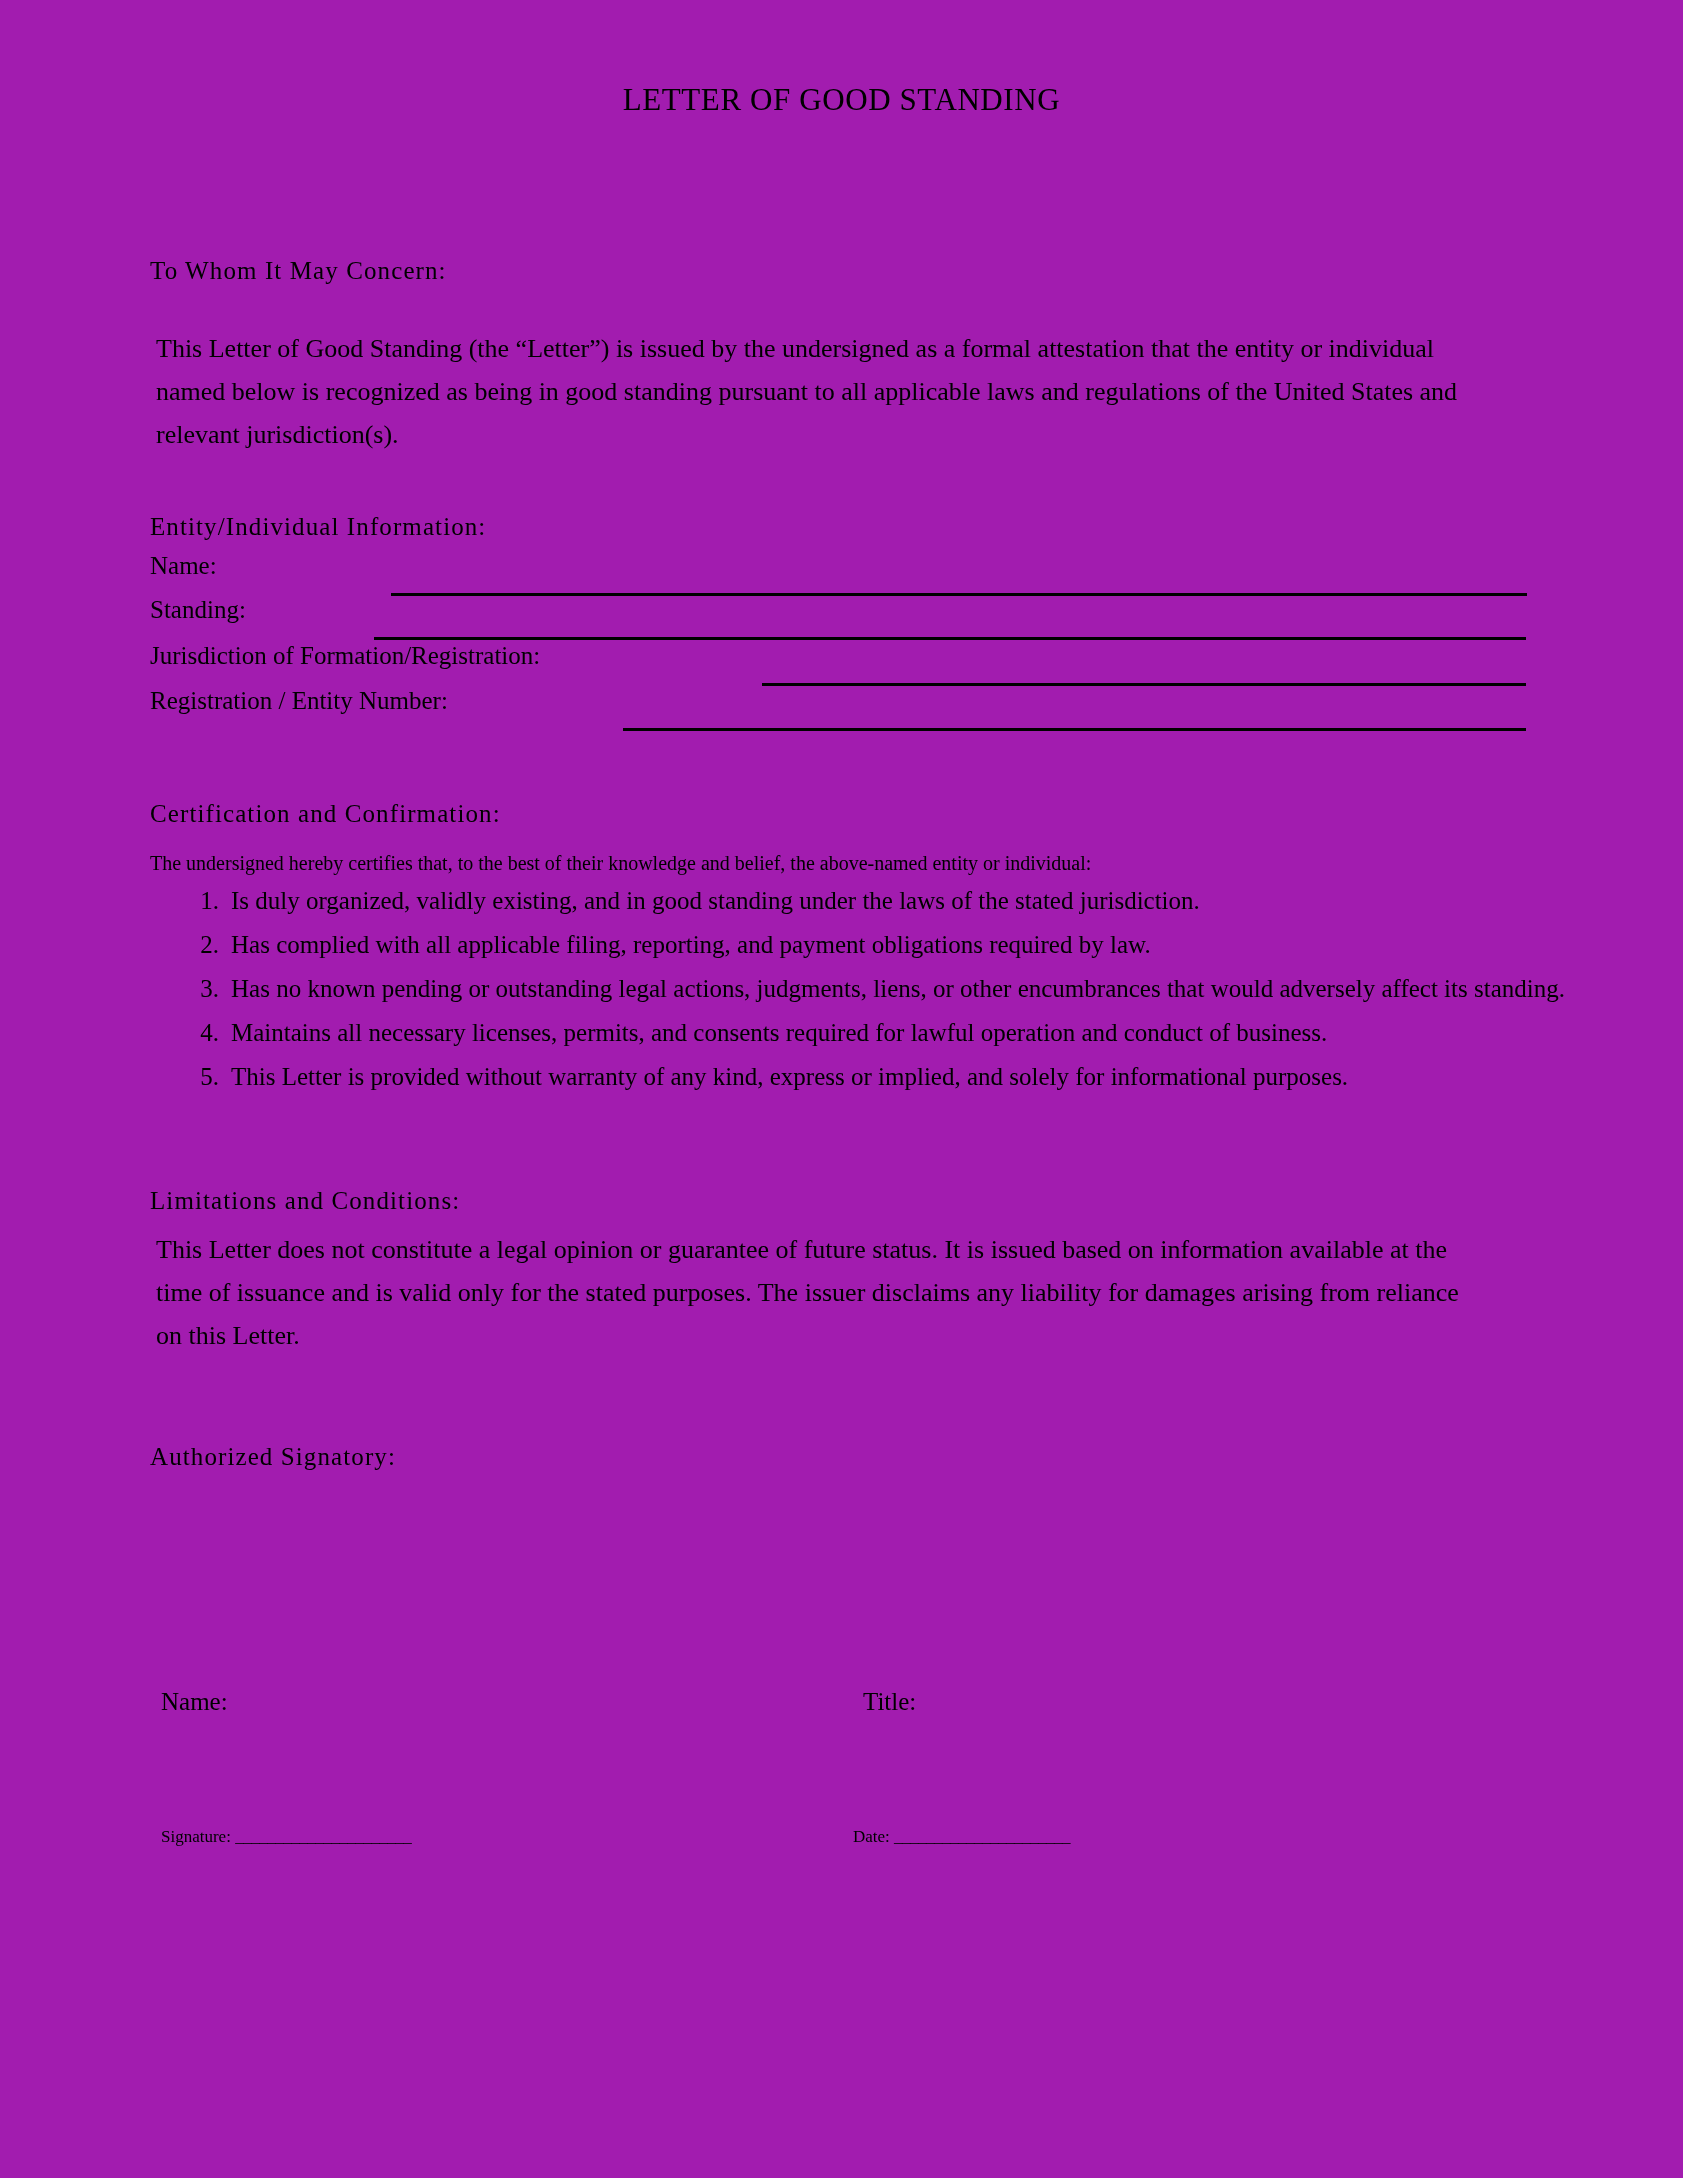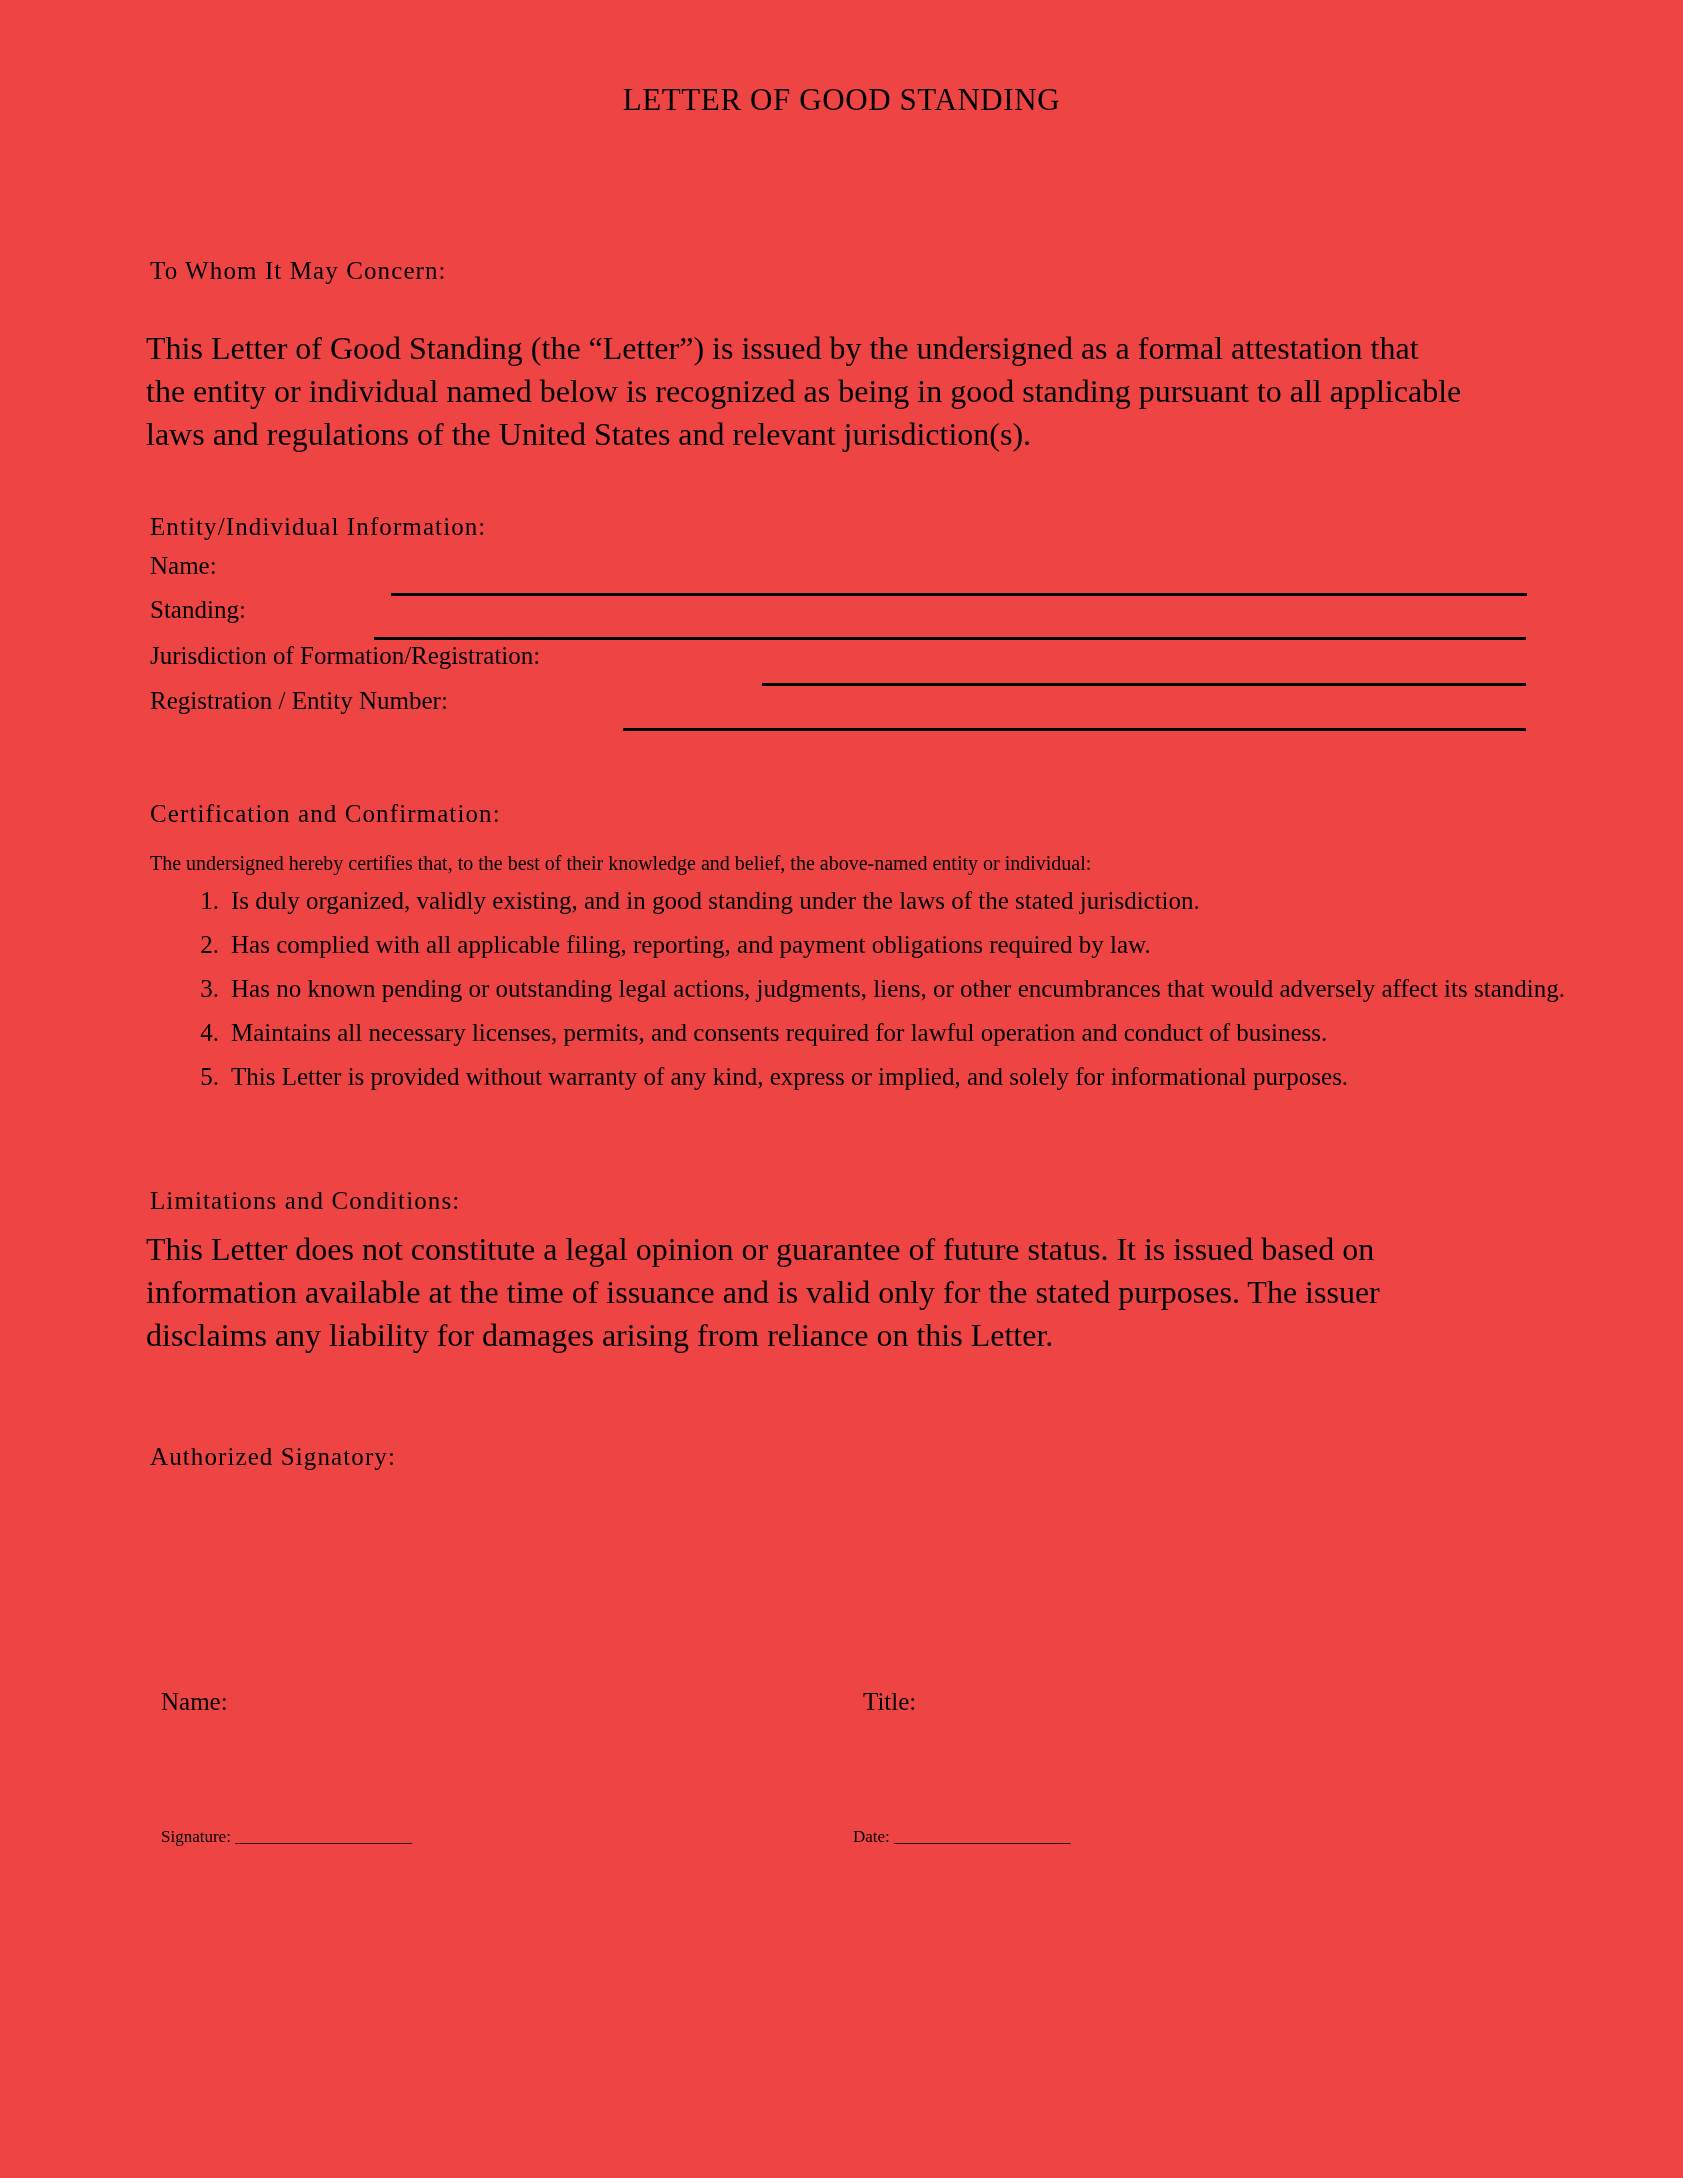--- a/index.html
+++ b/index.html
@@ -8,21 +8,21 @@
     background: #ffffff;
   }
   body {
     font-family: "Liberation Serif", "DejaVu Serif", serif;
     color: #000000;
   }
   #page {
     position: relative;
     width: 1683px;
     height: 2178px;
-    background: #ef4444;
+    background: #a21caf;
     overflow: hidden;
   }
 
   
   .doc-title {
     position: absolute;
     left: 0;
     top: 81px;
     width: 1683px;
     text-align: center;
@@ -37,23 +37,23 @@
     position: absolute;
     font-size: 25px;
     line-height: 1.35;
     white-space: nowrap;
   }
   .section-head {
     letter-spacing: 1.1px;
   }
   .para {
     position: absolute;
-    left: 146px;
+    left: 156px;
     width: 1317px;
-    font-size: 32px;
+    font-size: 26px;
     line-height: 43px;
     text-align: left;
   }
 
   
   #salutation { left: 150px; top: 254px; }
 
   
   #intro-para { top: 327px; }
 

